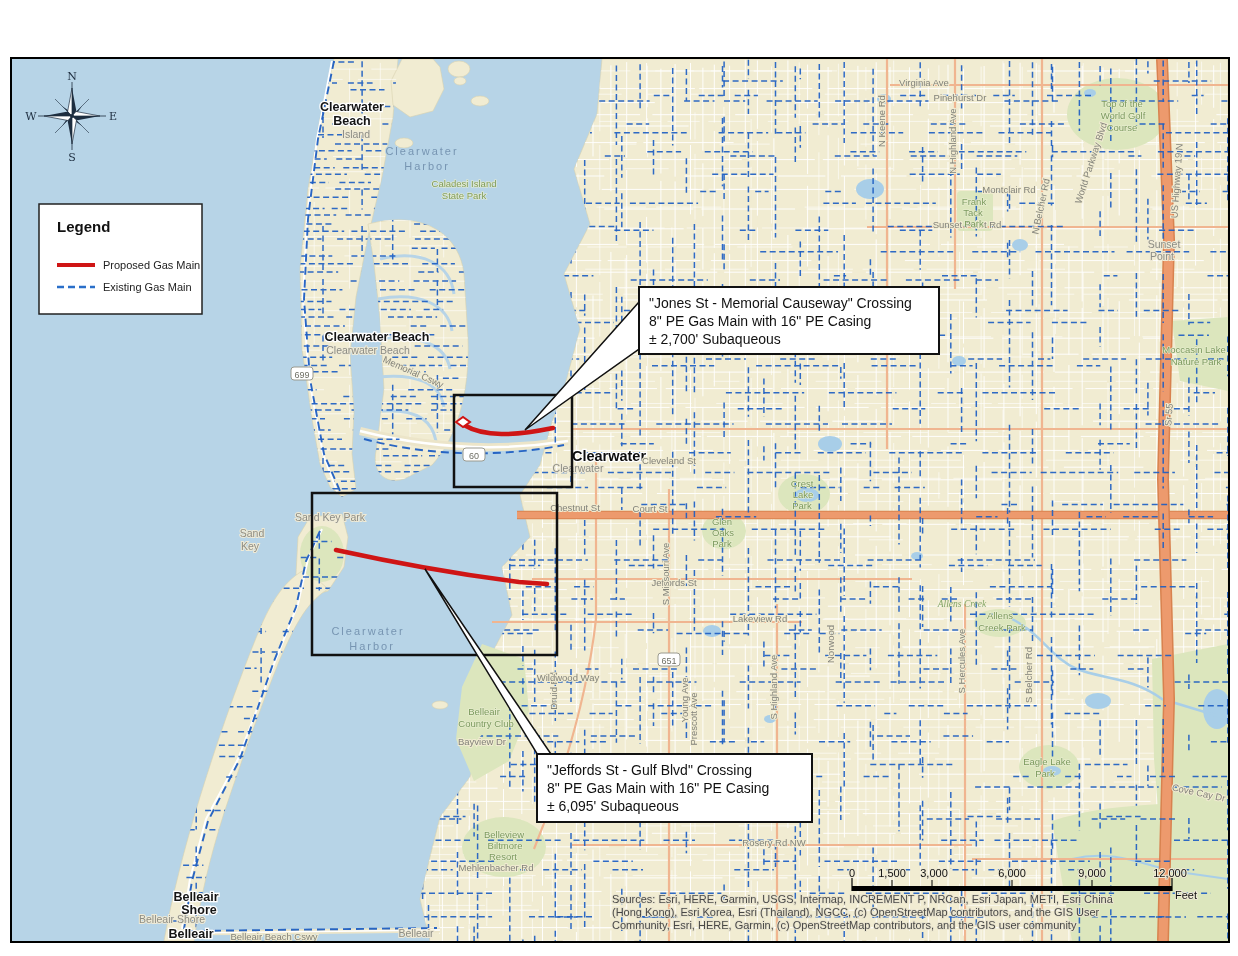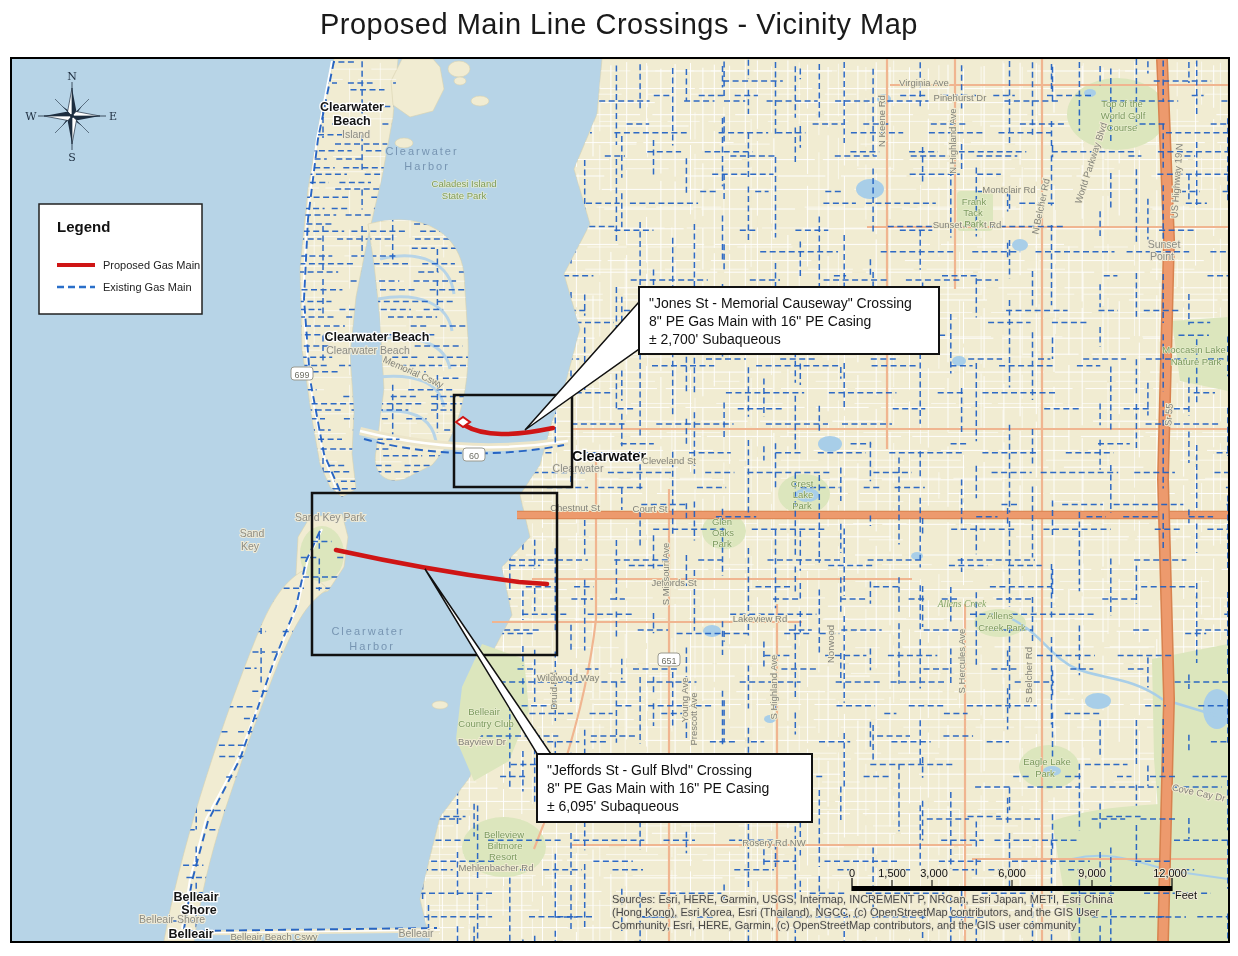--- a/index.html
+++ b/index.html
@@ -30,21 +30,20 @@
   .legend-item{font-size:11px;fill:#222}
   .scale-num{font-size:11px;fill:#111;paint-order:stroke;stroke:#efead6;stroke-width:2px}
   .attrib{font-size:11px;fill:#3f3f3f;paint-order:stroke;stroke:#e9e4cf;stroke-width:2px;opacity:.95}
   .compass-letter{font-family:"DejaVu Serif",serif;font-size:11px;fill:#1e2e40}
   .shield-label{font-size:9px;fill:#6e6e64;font-family:"Liberation Sans",sans-serif}
 </style>
 </head>
 <body>
 
 <div class="page">
-  <div class="map-title">Proposed Main Line Crossings - Vicinity Map</div>
 
   <div class="map-frame">
   <svg id="map-svg" width="1216" height="882" viewBox="0 0 1216 882">
 
     <defs>
       <clipPath id="clipMain">
         <path d="M590,0 L585,55 L562,110 L578,165 L552,215 L568,270 L552,330 L540,363 L528,406 L508,436 L518,478 L490,508 L500,556 L478,598 L493,640 L468,678 L458,718 L428,758 L418,798 L408,840 L418,882 L1216,882 L1216,0 Z"></path>
       </clipPath>
       <clipPath id="clipIsle">
         <path d="M322,0 L308,60 L296,130 L288,210 L290,290 L300,360 L308,405 L318,428 L330,438 L344,430 L340,395 L342,352 L338,296 L344,238 L356,178 L370,118 L381,58 L386,0 Z"></path>

